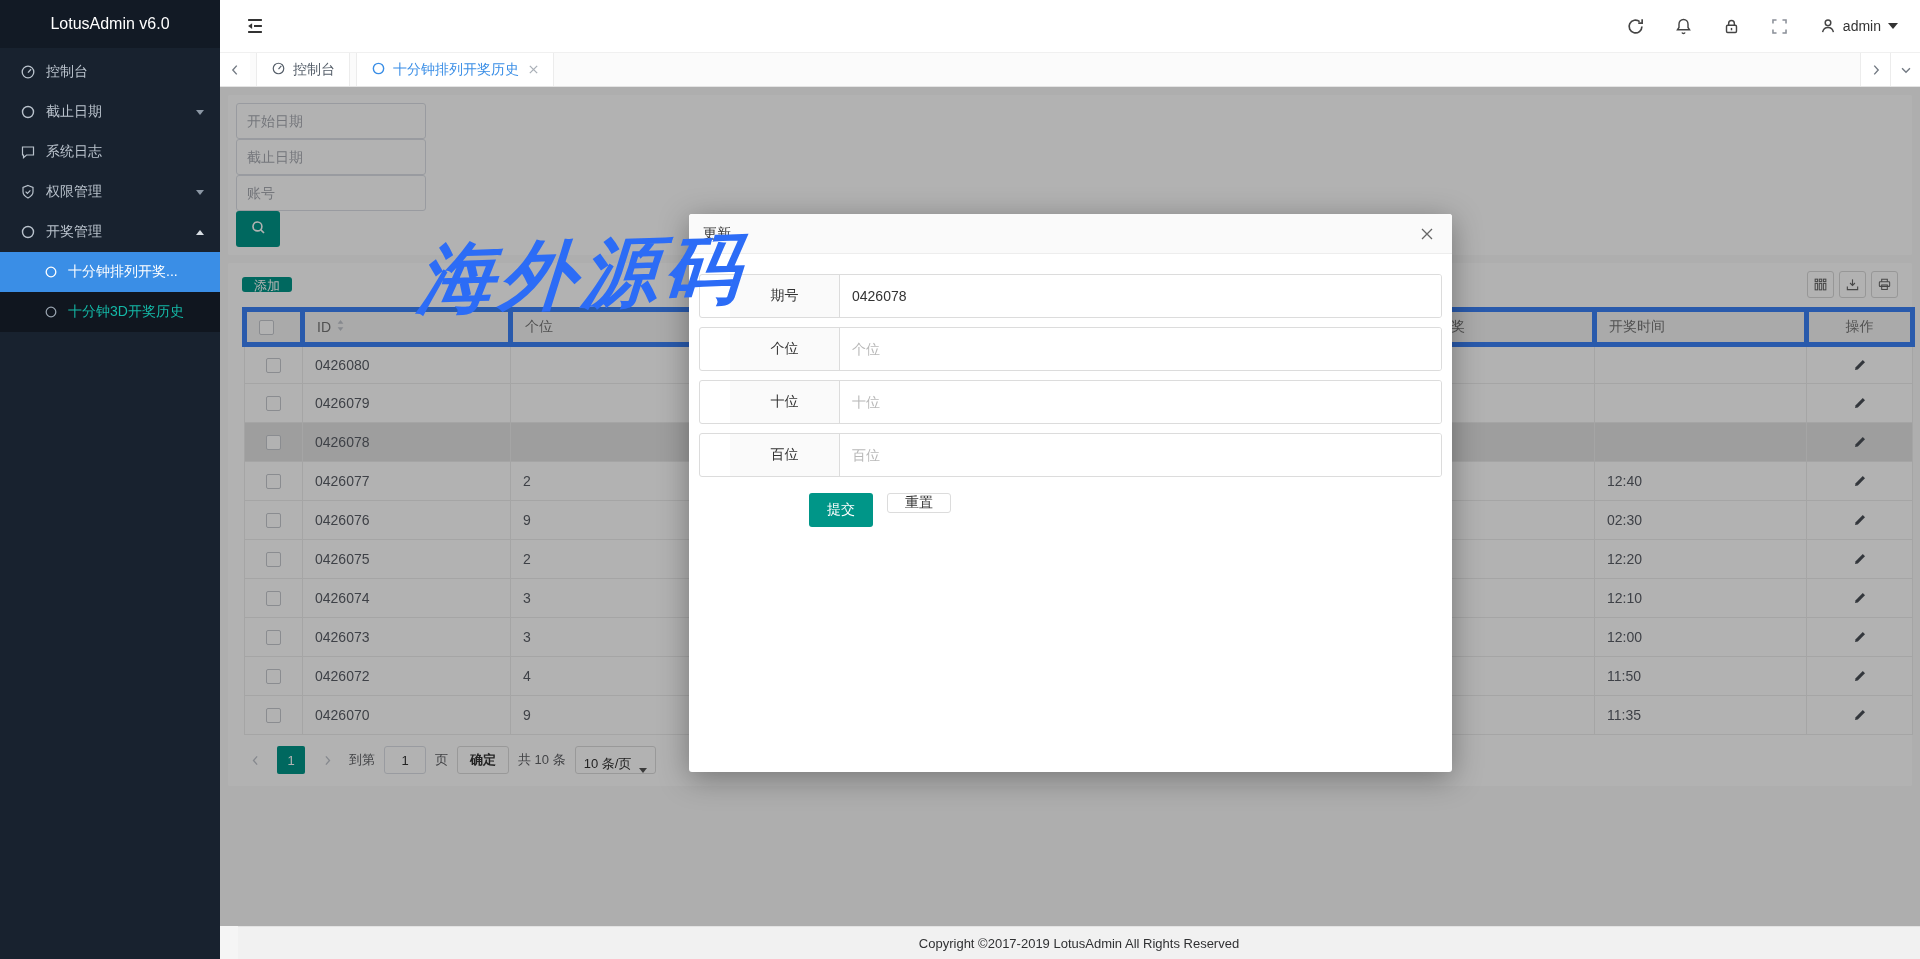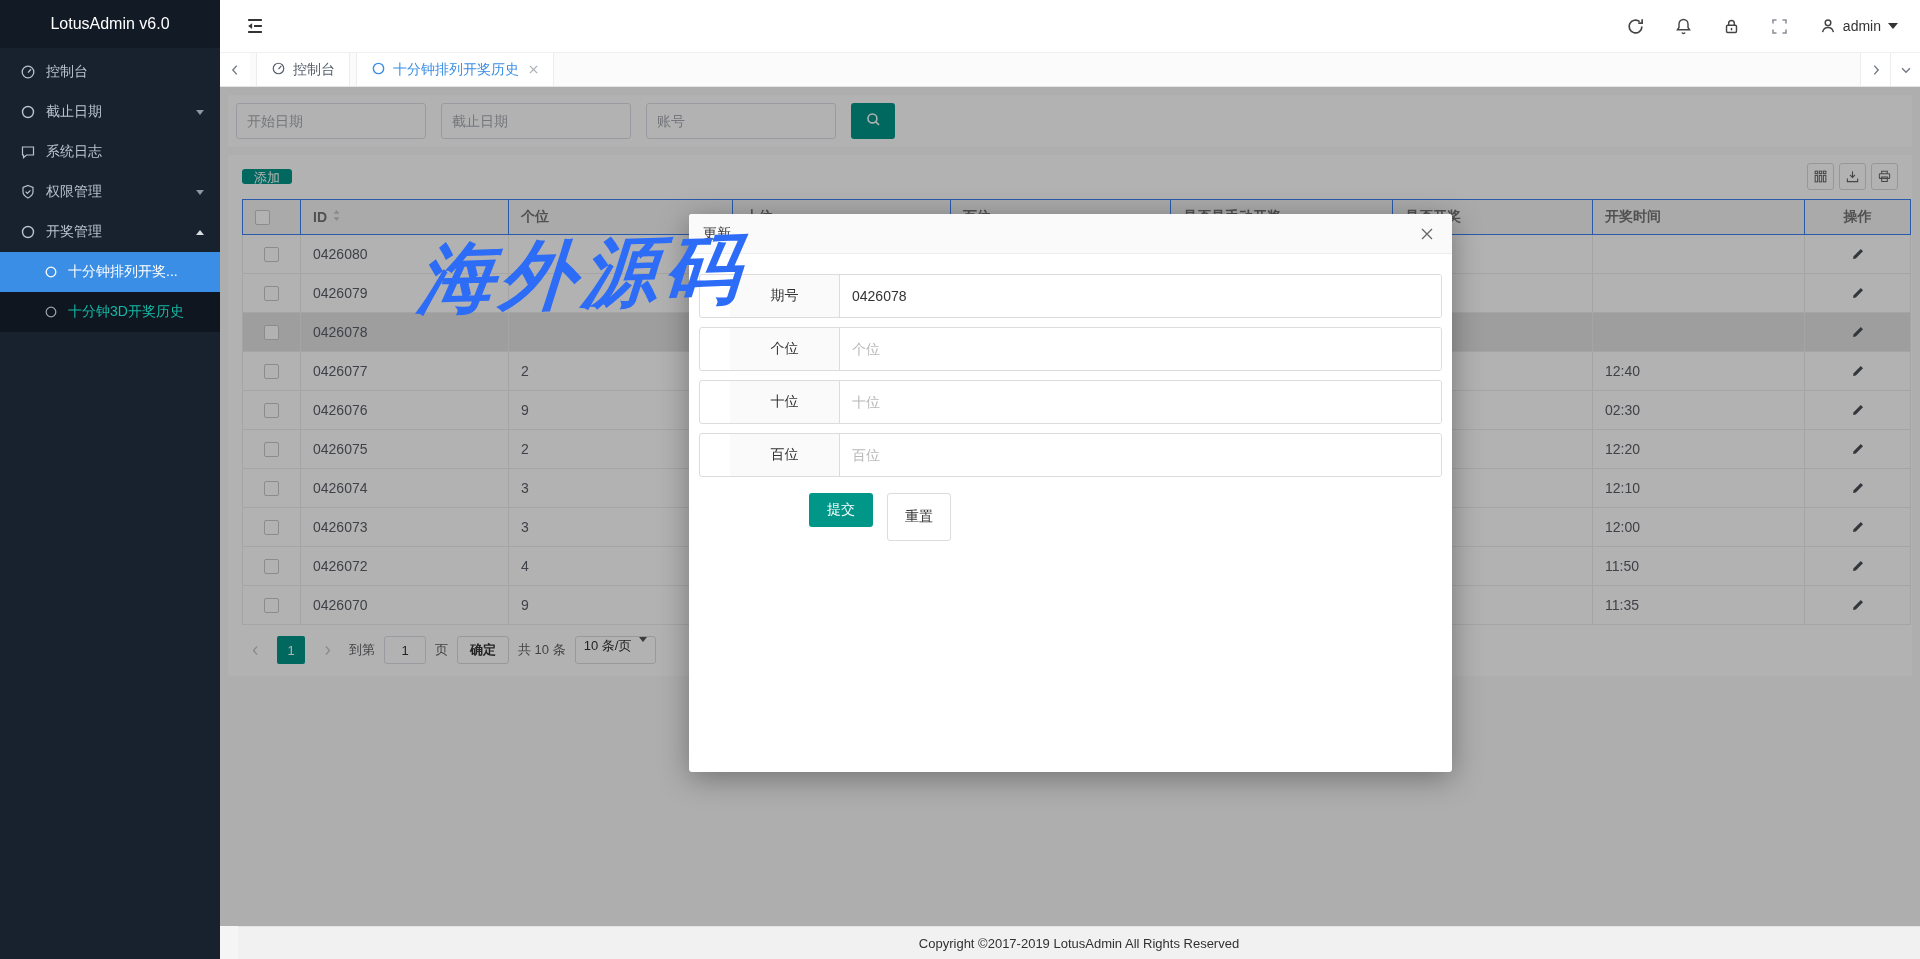--- a/index.html
+++ b/index.html
@@ -37,58 +37,58 @@
   .tab { display:flex; align-items:center; gap:7px; padding:0 14px; background:#fff; border-left:1px solid #ececec;
          border-right:1px solid #ececec; margin-left:6px; cursor:pointer; color:#57606b; white-space:nowrap; }
   .tab.active { color:#3a8ee6; }
   .tab-close { display:inline-flex; margin-left:2px; cursor:pointer; }
   .tab-spacer { flex:1; background:#fbfbfb; }
   .tabbar .right-btn { width:30px; border-left:1px solid #ececec; background:#fff; display:flex; align-items:center; justify-content:center; cursor:pointer; }
 
   
   .main { position:absolute; left:220px; top:87px; right:0; bottom:33px; background:#fafafa; padding:8px; overflow:hidden; }
   .card { background:#fff; border-radius:2px; }
-  .filter-card { padding:8px; display:flex; gap:15px; margin-bottom:8px; }
+  .filter-card { padding:8px; display:flex; gap:0; margin-bottom:8px;flex-direction:column; }
   .f-input { width:190px; height:36px; border:1px solid #dcdfe6; border-radius:3px; padding:0 10px; font-size:14px;
              color:#333; background:#fff; outline:none; font-family:inherit; }
   .f-input::placeholder { color:#a8abb2; }
   .search-btn { width:44px; height:36px; background:#009688; border:none; border-radius:3px; cursor:pointer;
                 display:flex; align-items:center; justify-content:center; }
 
   .table-card { padding:8px 14px 12px 14px; }
   .tc-toolbar { display:flex; align-items:center; margin-bottom:9px; }
   .add-btn { height:15px; padding:0 12px; background:#009688; color:#fff; border:none; border-radius:3px;
              font-size:13px; cursor:pointer; font-family:inherit; }
   .tc-tools { margin-left:auto; display:flex; gap:5px; }
   .tool-btn { width:27px; height:27px; border:1px solid #d9d9d9; border-radius:3px; background:#fff;
               display:flex; align-items:center; justify-content:center; cursor:pointer; }
 
   table.grid { width:100%; border-collapse:collapse; table-layout:fixed; }
-  table.grid th { background:#f4f4f4; font-weight:bold; color:#757575; text-align:left; height:35px;
-                  padding:0 12px; border:1px solid #3b82f6; font-size:14px; white-space:nowrap; overflow:hidden; }
+  table.grid th { background:#f4f4f4; font-weight:normal; color:#757575; text-align:left; height:35px;
+                  padding:0 12px; border:5px solid #3b82f6; font-size:14px; white-space:nowrap; overflow:hidden; }
   table.grid td { height:39px; padding:0 12px; border:1px solid #ececec; color:#5a5e66; font-size:14px;
                   white-space:nowrap; overflow:hidden; }
   tr.sel td { background:#e2e2e2; }
   .cb { display:inline-block; width:15px; height:15px; border:1px solid #c6c9cf; border-radius:2px; background:#fff;
         vertical-align:middle; cursor:pointer; }
   .th-cb, .td-cb { text-align:center; }
   .id-head { display:flex; align-items:center; gap:5px; cursor:pointer; }
   .op-cell { text-align:center; }
   .pencil-btn { display:inline-flex; cursor:pointer; padding:3px; }
 
   .pager { display:flex; align-items:center; gap:9px; margin-top:11px; color:#606266; font-size:13px; }
   .pg-arrow { width:26px; height:28px; display:flex; align-items:center; justify-content:center; cursor:pointer; }
   .pg-num { width:28px; height:28px; background:#009688; color:#fff; border-radius:2px; display:flex;
             align-items:center; justify-content:center; cursor:pointer; }
   .pg-input { width:42px; height:28px; border:1px solid #dcdfe6; border-radius:3px; text-align:center;
               font-size:13px; color:#333; outline:none; font-family:inherit; }
   .pg-confirm { height:28px; padding:0 12px; background:#fff; border:1px solid #dcdcdc; border-radius:3px;
                 font-weight:bold; color:#333; cursor:pointer; font-size:13px; font-family:inherit; }
   .pg-size { height:28px; border:1px solid #dcdcdc; border-radius:3px; padding:0 8px; display:flex;
-             align-items:flex-start; gap:8px; cursor:pointer; background:#fff; color:#333; }
+             align-items:flex-end; gap:8px; cursor:pointer; background:#fff; color:#333; }
   .sel-caret { width:0; height:0; border-left:4px solid transparent; border-right:4px solid transparent; border-top:5px solid #555; }
 
   
   .footer { position:absolute; left:238px; right:0; bottom:0; height:33px; background:#f1f1f1;
             border-top:1px solid #e3e3e3; display:flex; align-items:center; justify-content:center;
             color:#303133; font-size:13px; z-index:5; }
 
   
   .overlay { position:absolute; left:220px; top:87px; right:0; bottom:33px; background:rgba(0,0,0,0.30); z-index:40; }
   .modal { position:absolute; left:689px; top:214px; width:763px; height:558px; background:#fff; border-radius:3px;
@@ -99,21 +99,21 @@
   .modal-body { padding:20px 10px 0 10px; }
   .fld { display:flex; align-items:stretch; border:1px solid #dcdcdc; border-radius:3px; height:44px;
          margin-bottom:9px; overflow:hidden;padding-left:30px; }
   .fld-label { width:110px; background:#fafafa; border-right:1px solid #dcdcdc; display:flex; align-items:center;
                justify-content:center; color:#333; }
   .fld-input { flex:1; border:none; outline:none; padding:0 12px; font-size:14px; color:#333; font-family:inherit; }
   .fld-input::placeholder { color:#b8b8b8; }
   .modal-btns { margin:16px 0 0 110px; display:flex; gap:14px; }
   .submit-btn { width:64px; height:34px; background:#009688; color:#fff; border:none; border-radius:3px;
                 cursor:pointer; font-size:14px; font-family:inherit; }
-  .reset-btn { width:64px; height:48px; background:#fff; color:#333; border:1px solid #dcdcdc; border-radius:3px;
+  .reset-btn { width:64px; height:20px; background:#fff; color:#333; border:1px solid #dcdcdc; border-radius:3px;
                cursor:pointer; font-size:14px; font-family:Liberation Sans, sans-serif; }
 
   
   .watermark { position:absolute; left:418px; top:224px; z-index:80; color:#2c6cf6; font-size:76px;
                font-weight:bold; font-style:italic; letter-spacing:6px; transform:rotate(-2deg) skewX(-6deg);
                font-family:"DejaVu Serif","Liberation Serif",serif; pointer-events:none; }
 </style>
 </head>
 <body>
 

